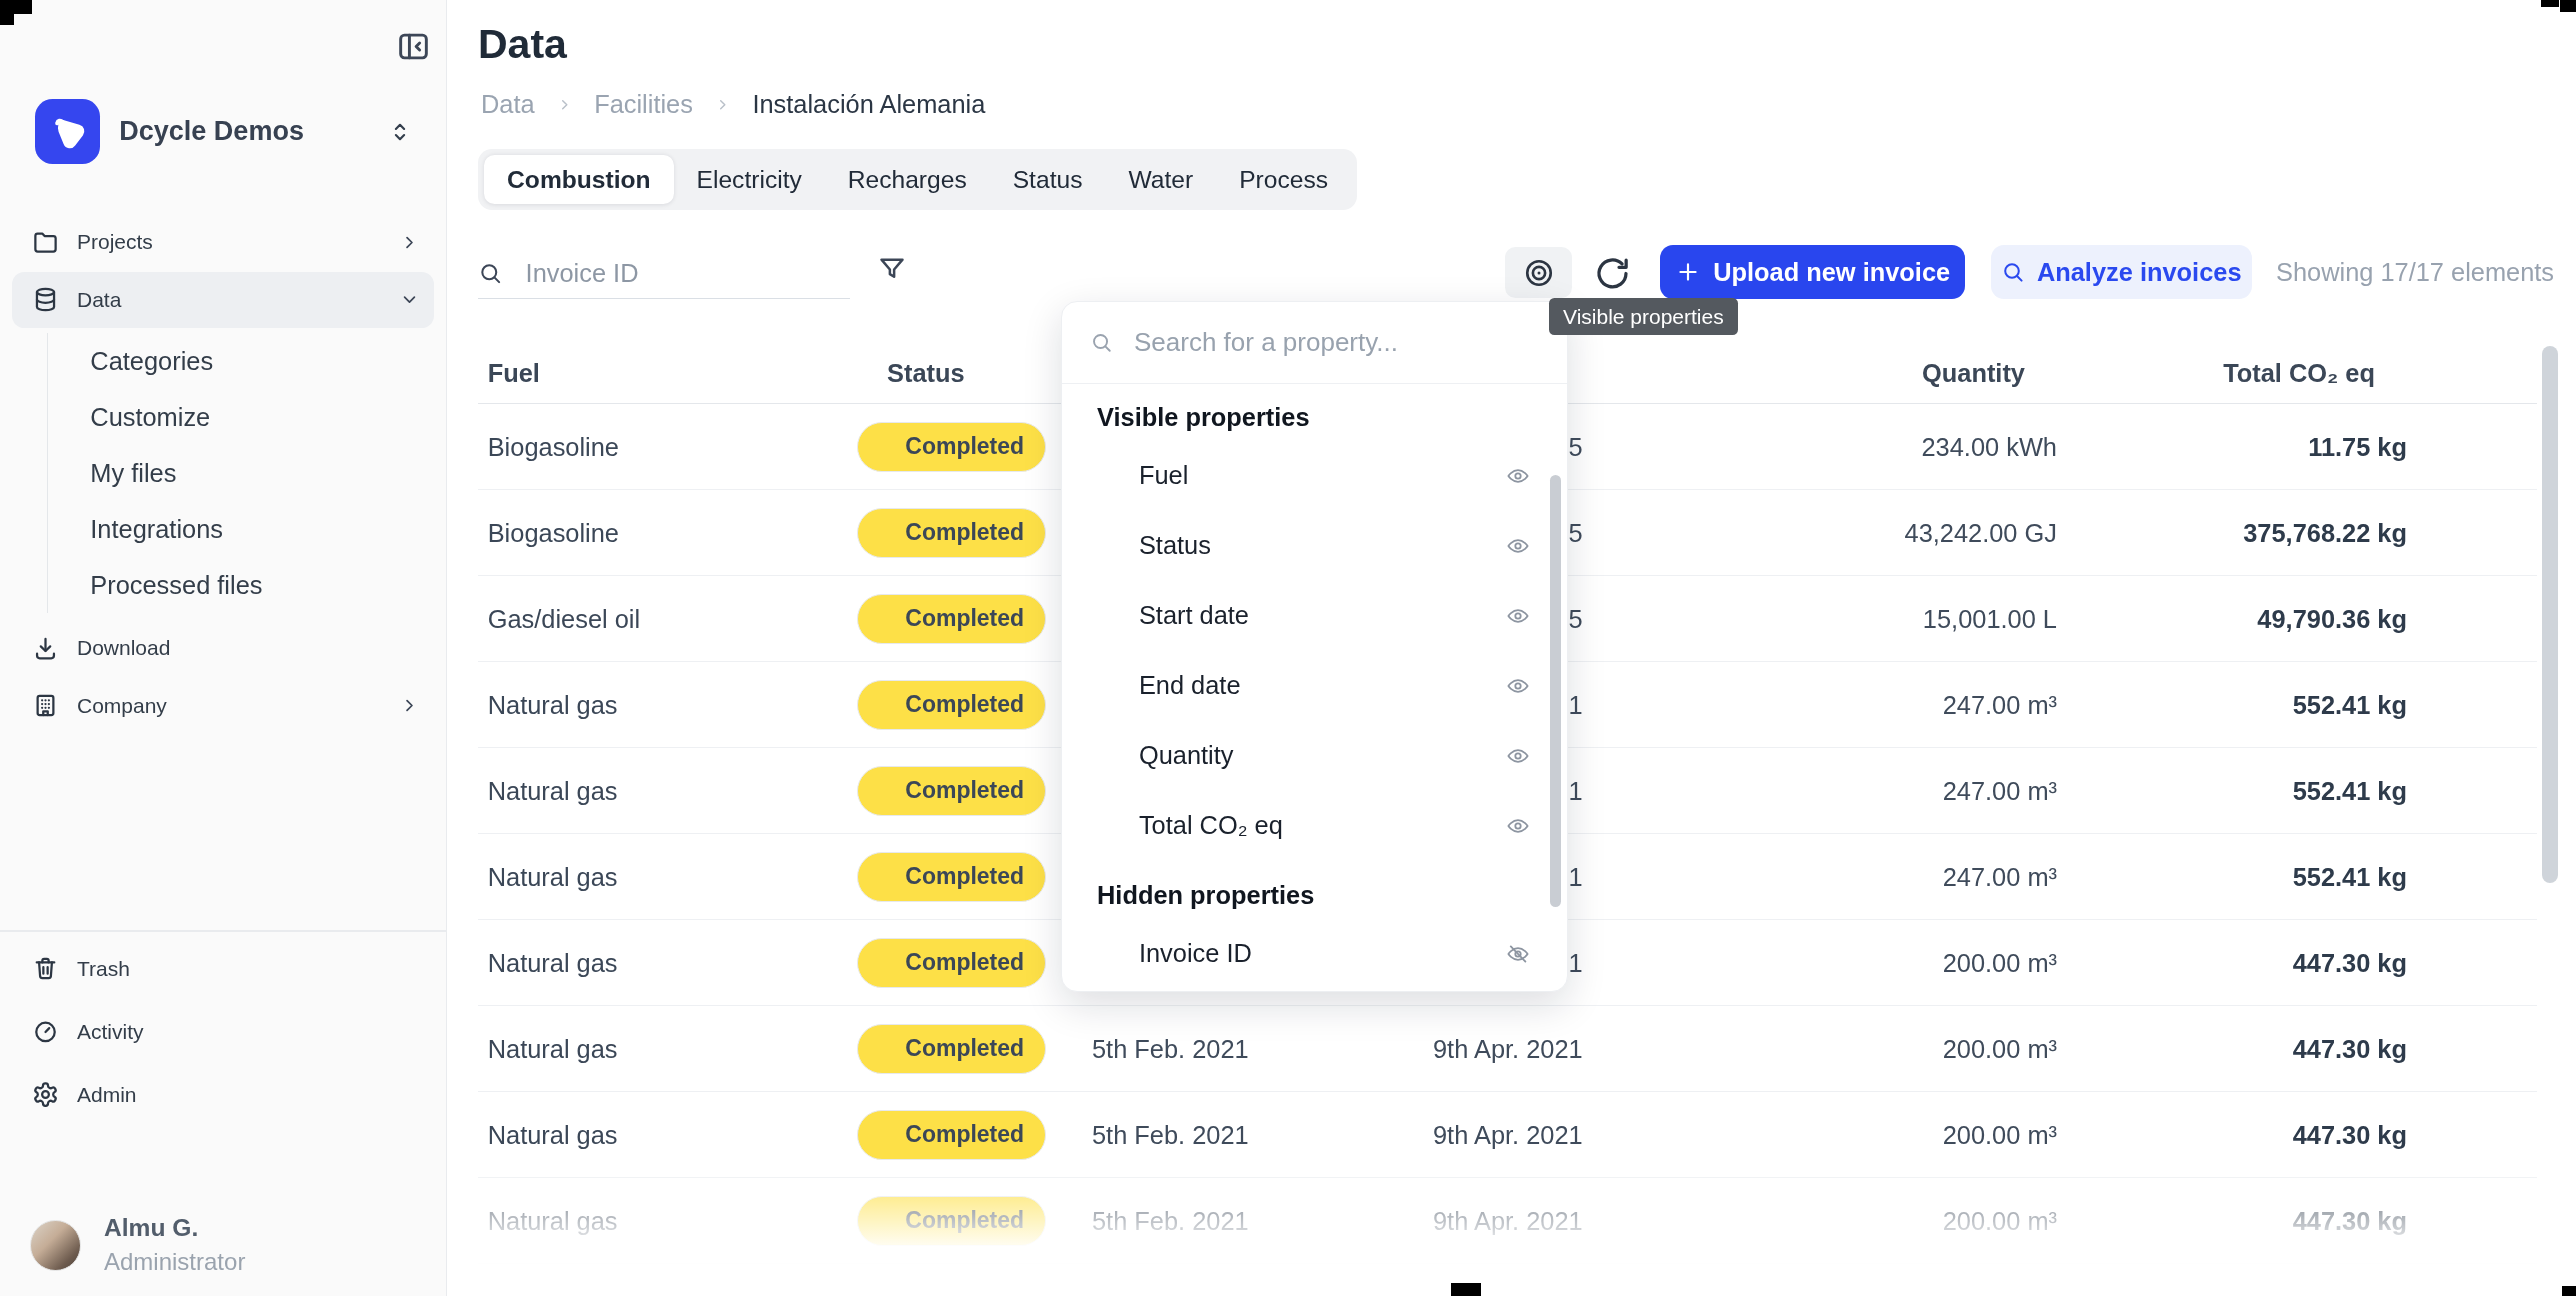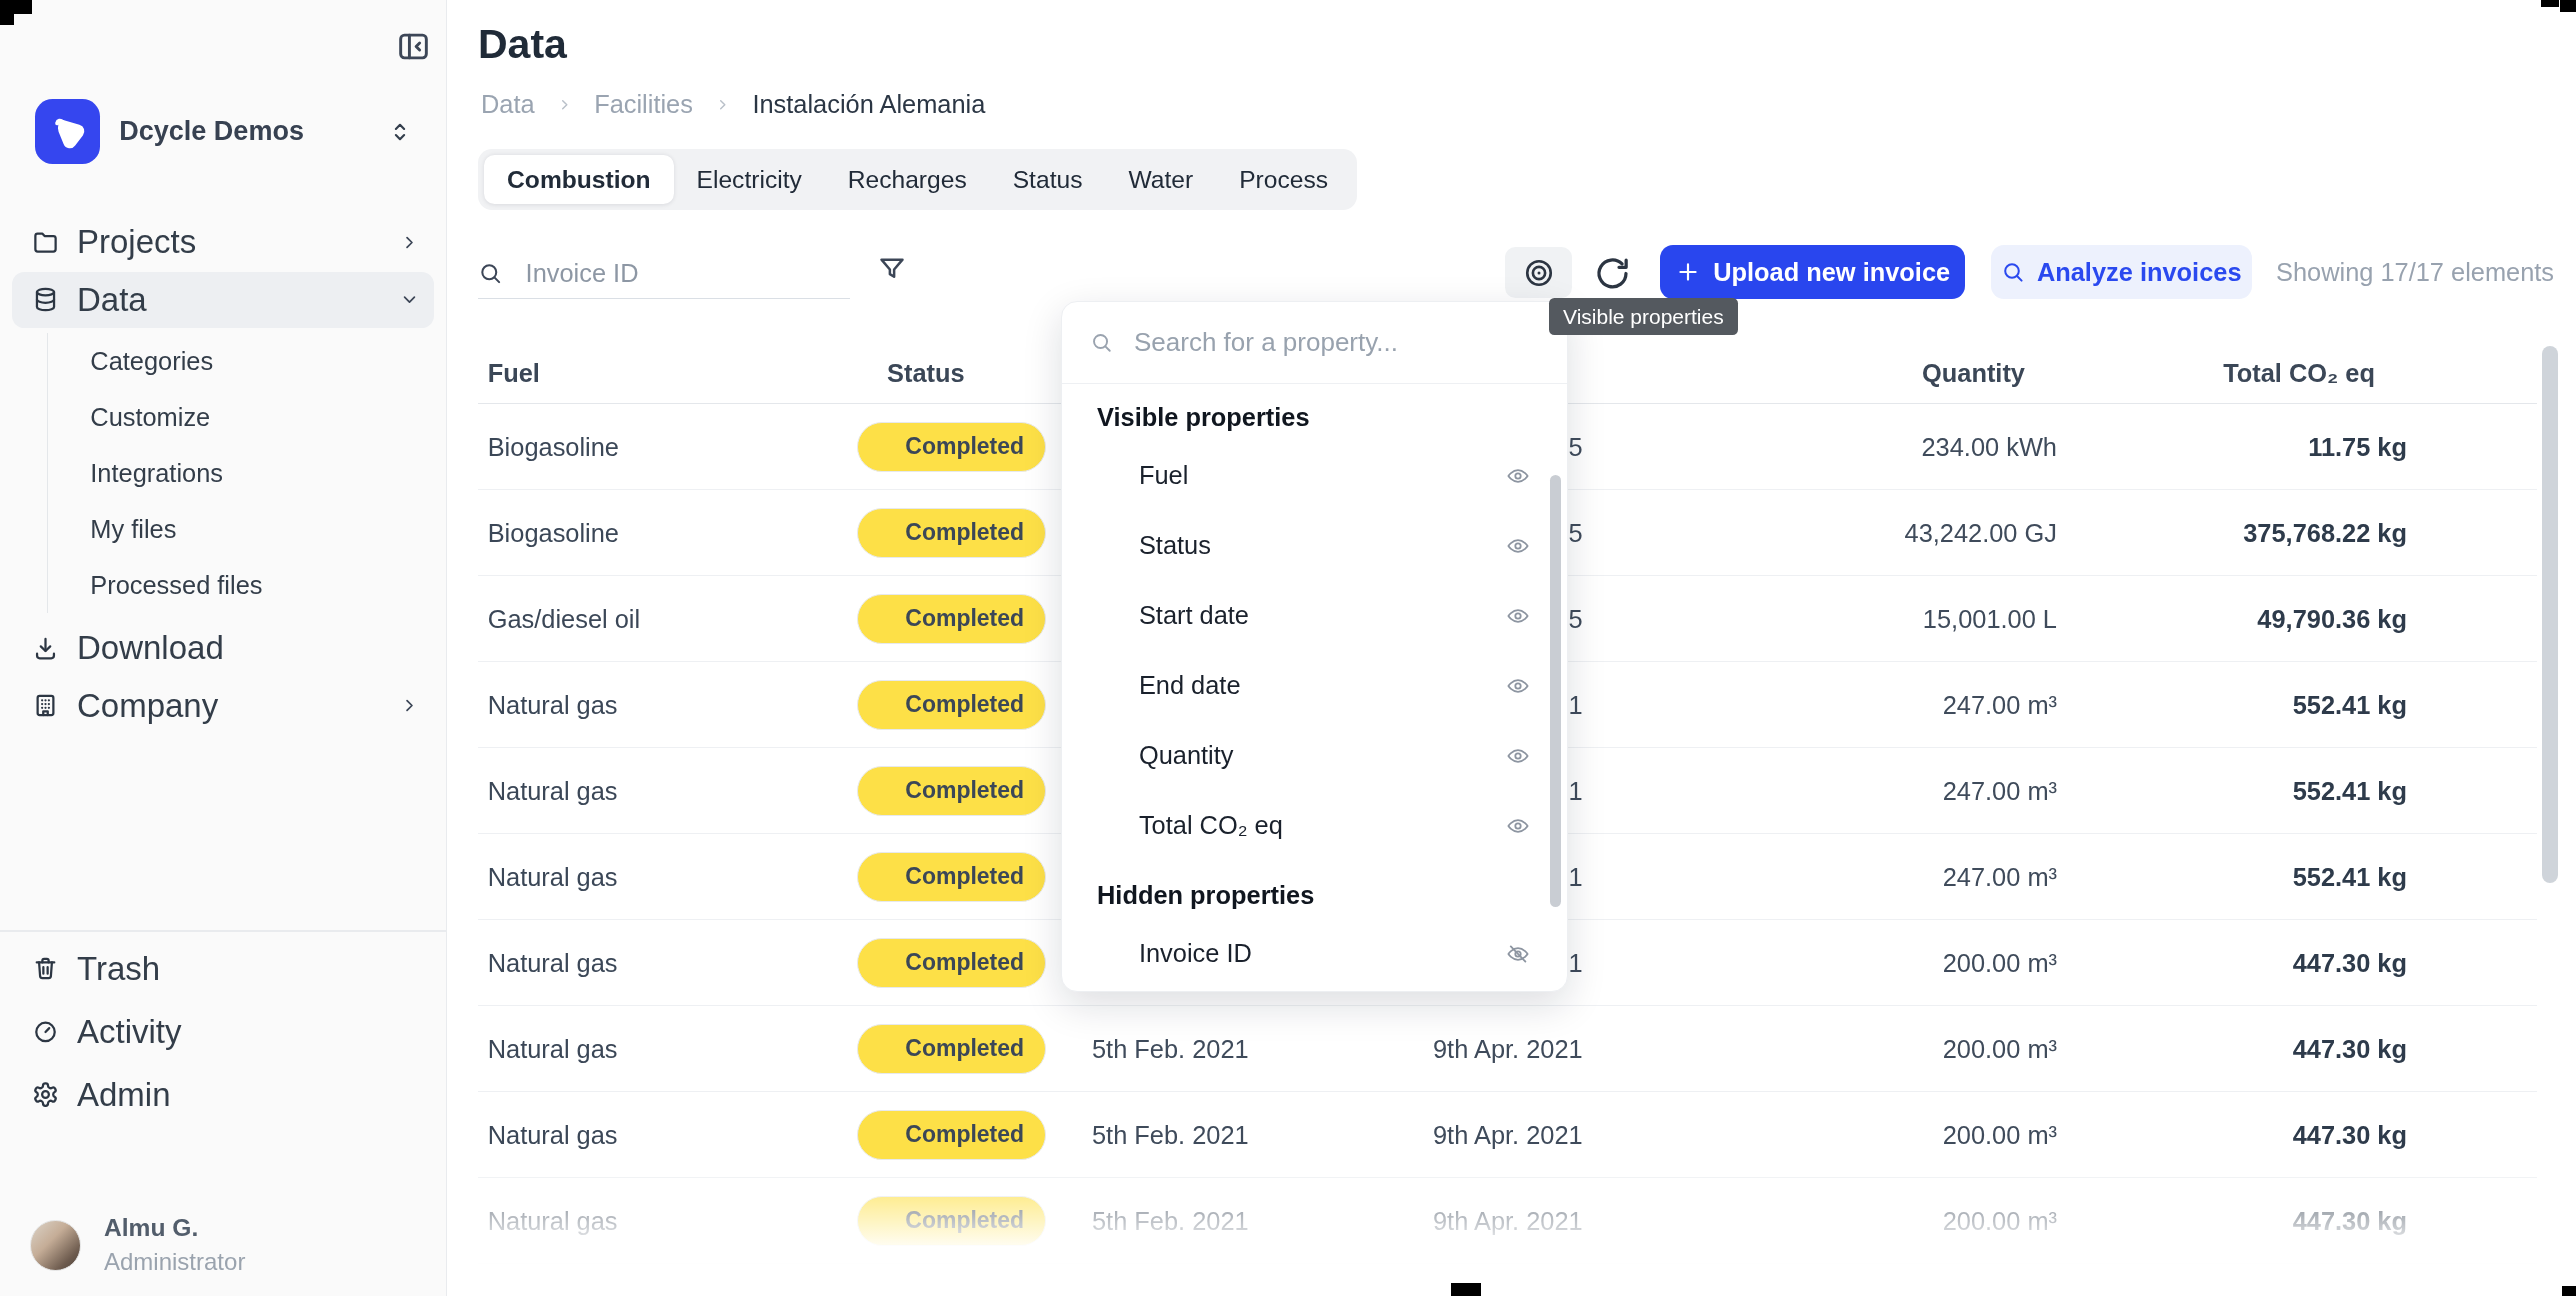--- a/index.html
+++ b/index.html
@@ -24,21 +24,21 @@
     display:flex; align-items:center; justify-content:center; }
   .logo .icon { width:46px; height:46px; }
   .ws-name { flex:1; margin-left:19.3px; font-size:27px; font-weight:700; color:#374151;
     white-space:nowrap; overflow:hidden; }
   .updown { width:26px; height:30px; color:#333e4c; }
   .nav { position:absolute; left:12.3px; right:12.3px; top:214px; }
   .nav-item { height:56px; margin-bottom:1.8px; display:flex; align-items:center;
     padding:0 14px 0 19.3px; border-radius:12.3px; cursor:pointer; }
   .nav-item.active { background:#edeff2; }
   .nicon { width:27px; height:27px; color:#2c3643; flex:none; }
-  .nlabel { margin-left:18.4px; font-size:33px; color:#333d49; flex:1; white-space:nowrap; }
+  .nlabel { margin-left:18.4px; font-size:21px; color:#333d49; flex:1; white-space:nowrap; }
   .nchev { width:21px; height:21px; color:#3c4657; flex:none; }
   .subnav { margin:5.3px 0 0 35px; border-left:1.8px solid #e4e7ea; padding-left:21px; }
   .sub-item { height:56px; display:flex; align-items:center; padding-left:21px;
     font-size:25.4px; color:#333d49; border-radius:10.5px; cursor:pointer; white-space:nowrap; }
   .secnav { margin-top:7px; }
   .sidebar-divider { position:absolute; left:0; right:0; top:930px; height:1.8px; background:#e9ebee; }
   .footer-nav { position:absolute; left:12.3px; right:12.3px; top:937px; }
   .footer-nav .nav-item { height:63px; margin-bottom:0; }
   .user { position:absolute; left:30px; top:1216px; right:17.5px; height:58px;
     display:flex; align-items:center; cursor:pointer; }
@@ -193,22 +193,22 @@
             </svg></span>
     <span class="nlabel">Data</span>
     <span class="nchev icon"><svg viewBox="0 0 24 24">
               <path d="m6.4 9.4 5.6 5.6 5.6-5.6"></path>
             </svg></span>
   </div>
       </div>
     <div class="subnav" id="subnav">
         <div class="sub-item">Categories</div>
         <div class="sub-item">Customize</div>
+        <div class="sub-item">My files</div>
         <div class="sub-item">Integrations</div>
-        <div class="sub-item">My files</div>
         <div class="sub-item">Processed files</div>
       </div>
     <div class="secnav" id="nav-secondary">
         <div class="nav-item">
     <span class="nicon icon"><svg viewBox="0 0 24 24">
               <path d="M12 3.5v10.6"></path>
               <path d="m7.8 10.1 4.2 4.1 4.2-4.1"></path>
               <path d="M4.5 16.6v1.7a2.4 2.4 0 0 0 2.4 2.4h10.2a2.4 2.4 0 0 0 2.4-2.4v-1.7"></path>
             </svg></span>
     <span class="nlabel">Download</span>

